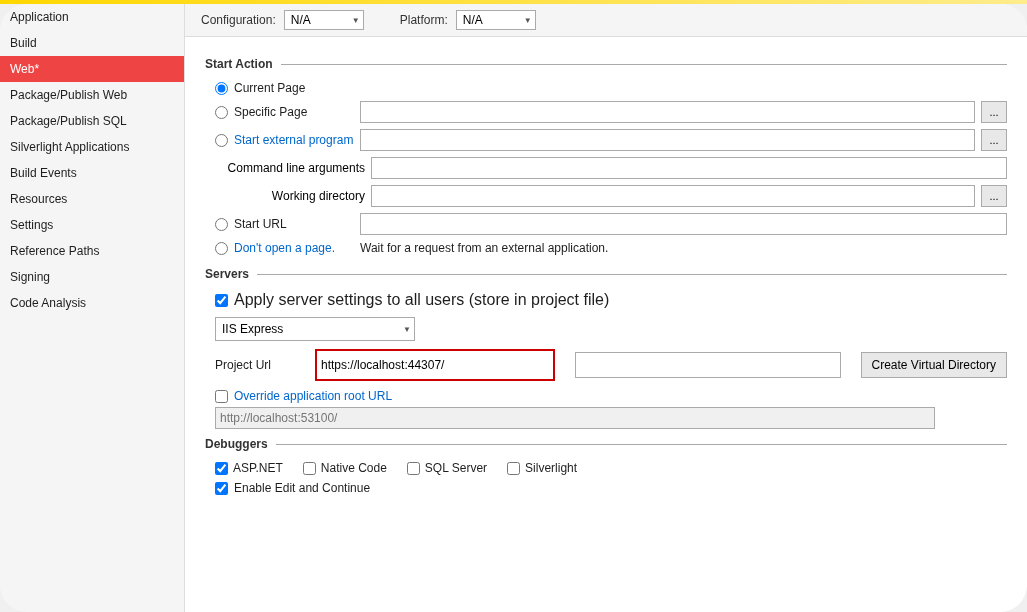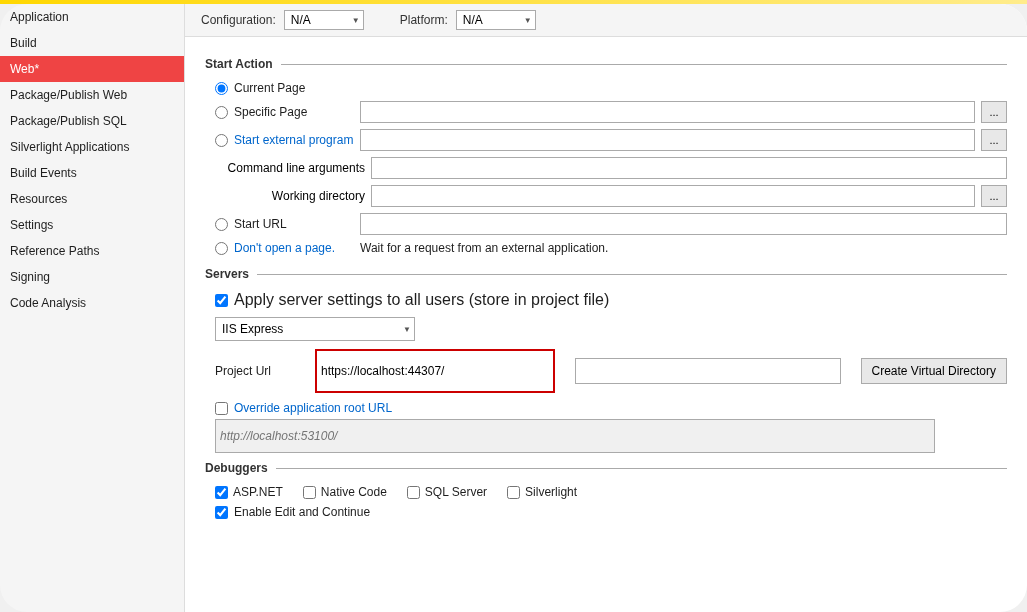--- a/index.html
+++ b/index.html
@@ -187,21 +187,21 @@
     .project-url-label {
       font-size: 12px;
       color: #1e1e1e;
       min-width: 80px;
     }
     .project-url-input {
       border: 2px solid #cc0000;
       background: white;
       padding: 2px 4px;
       font-size: 12px;
-      height: 44px;
+      height: 32px;
       width: 240px;
     }
     .project-url-input-rest {
       border: 1px solid #aaa;
       background: white;
       padding: 2px 4px;
       font-size: 12px;
       height: 26px;
       flex: 1;
     }
@@ -221,23 +221,22 @@
     }
     .override-label {
       font-size: 12px;
       color: #0066cc;
     }
     .override-input {
       border: 1px solid #aaa;
       background: #f0f0f0;
       padding: 2px 4px;
       font-size: 12px;
-      height: 34px;
-      flex: 1;
-      font-style: italic;
+      height: 22px;
+      flex: 1;
     }
     .debuggers-grid {
       display: flex;
       align-items: center;
       gap: 20px;
       margin-top: 6px;
       flex-wrap: wrap;
     }
     .debugger-item {
       display: flex;

